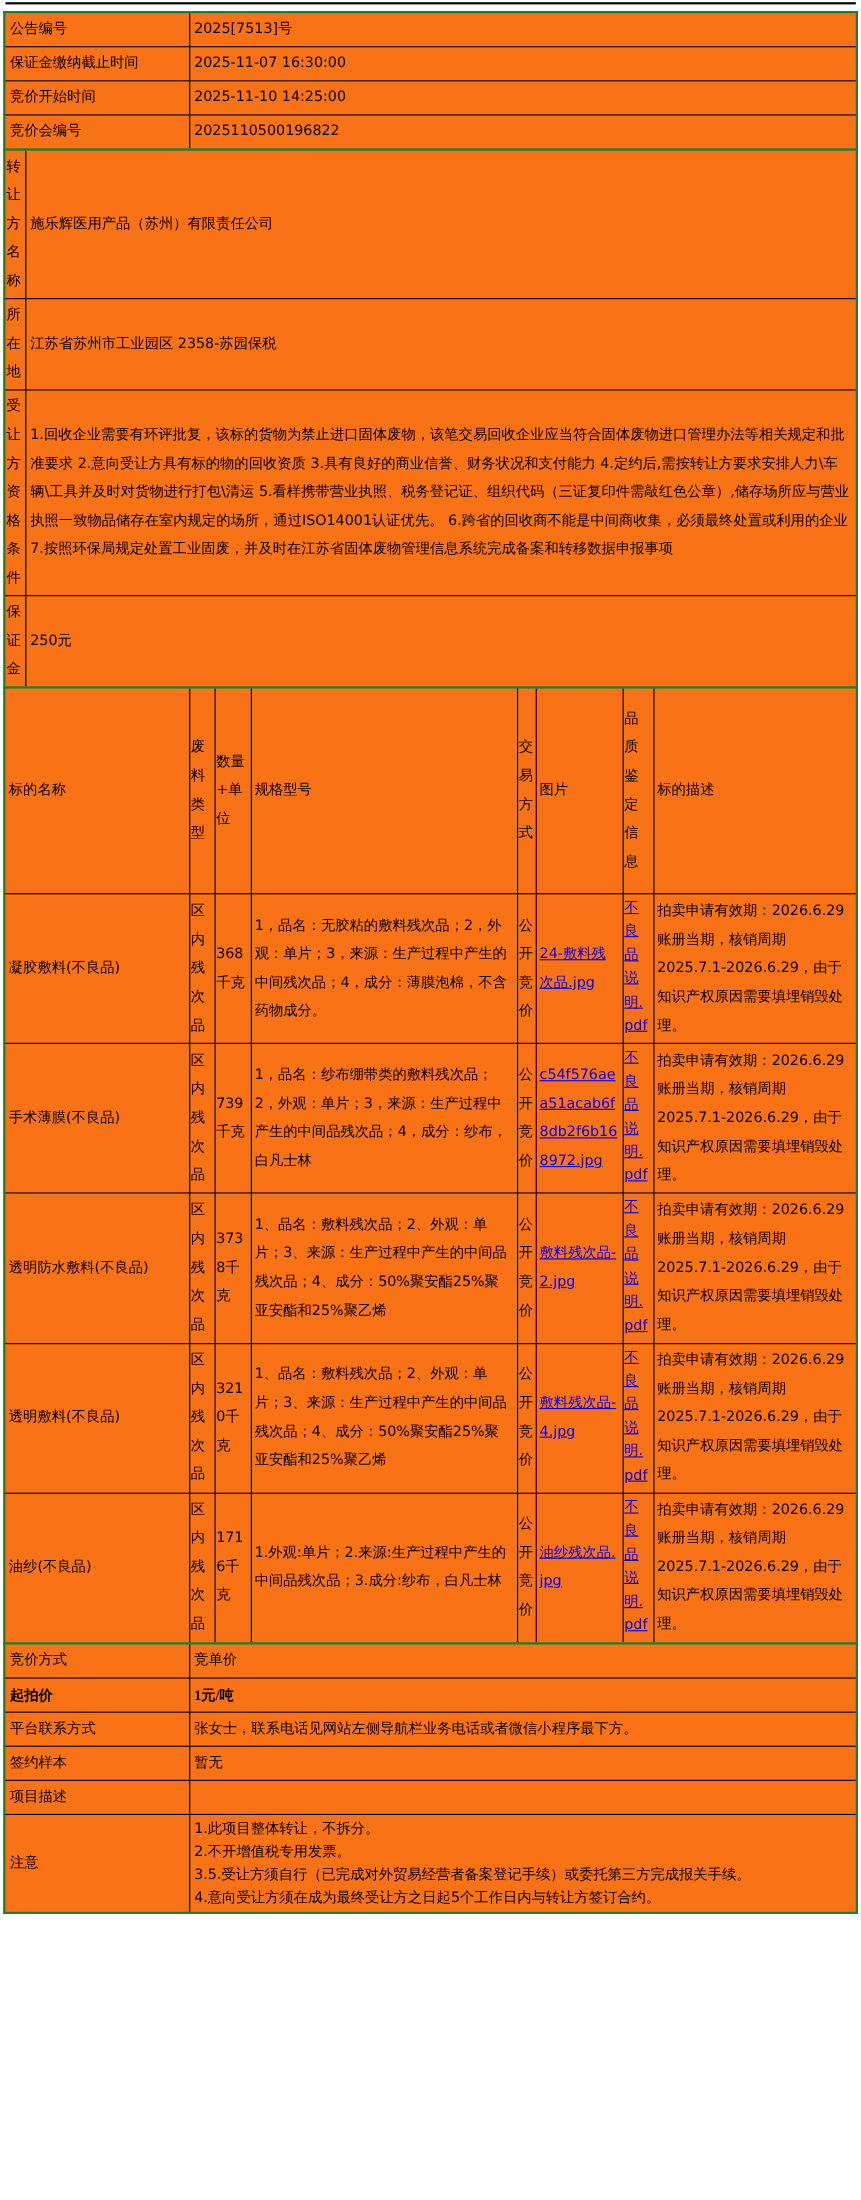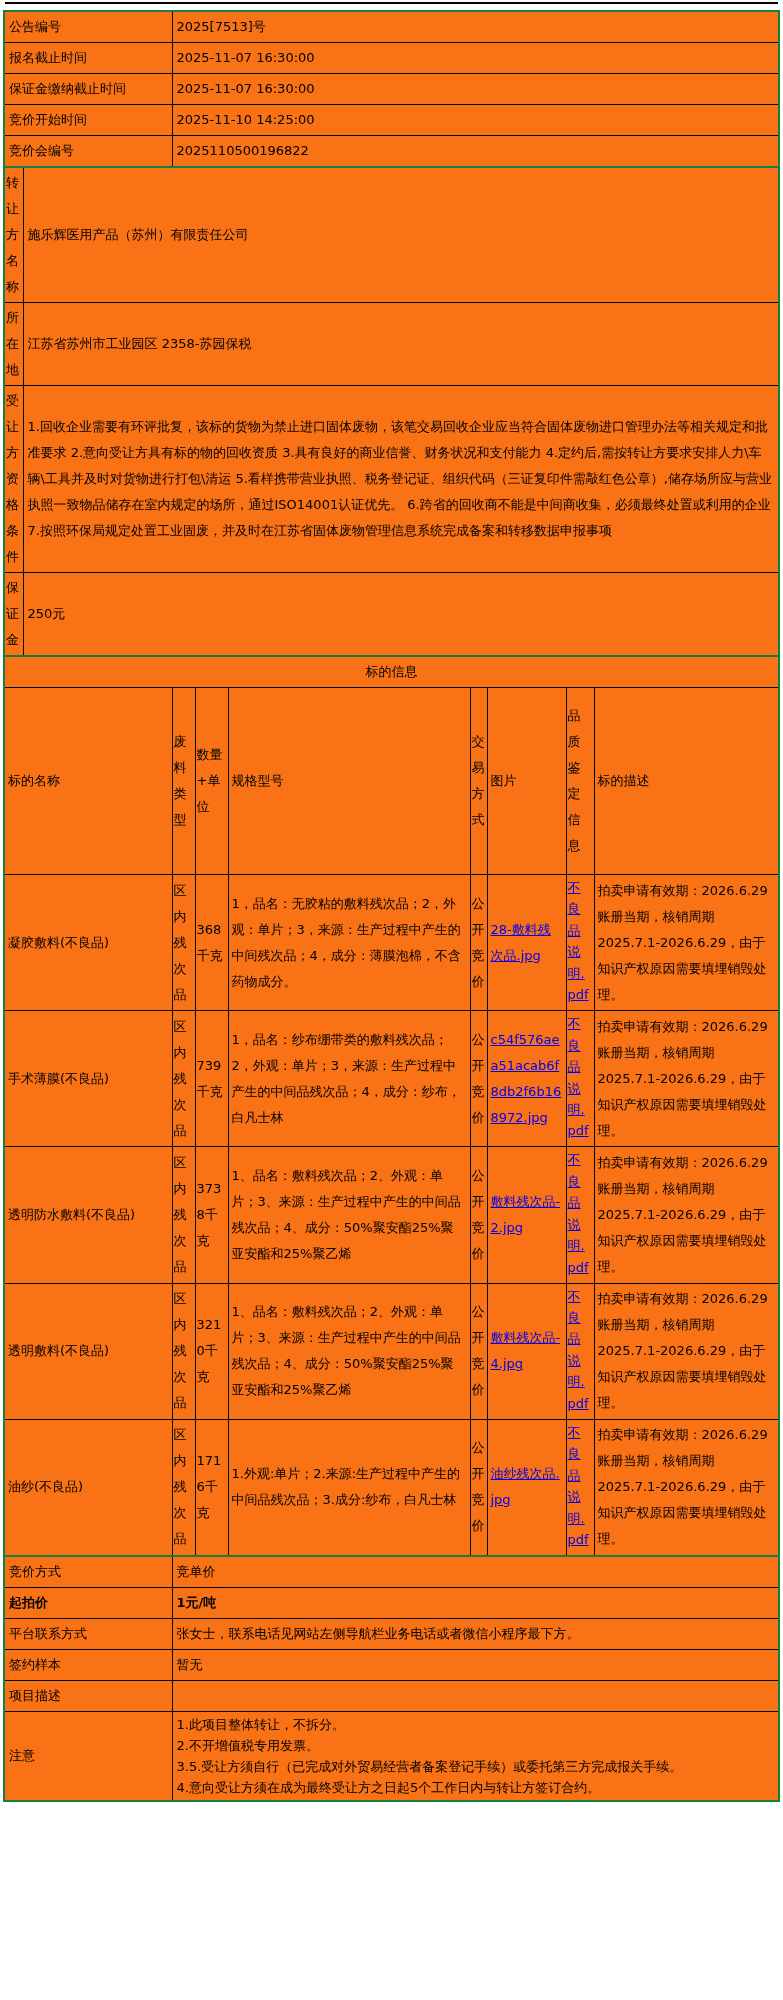--- a/index.html
+++ b/index.html
@@ -34,45 +34,41 @@
   .party tr:nth-child(3) td{height:170px;}
   .party tr:nth-child(4) td{height:68px;}
   
   .items td{padding:2px 3px;}
   .items .sec-title{text-align:center;height:20px;}
   .items tr.hdr td{height:150px;}
   .vcol{word-break:break-all;padding:2px 1px !important;}
   .qty{word-break:break-all;padding:18px 1px !important;}
   a{color:#0000EE;text-decoration:underline;cursor:pointer;word-break:break-all;}
   .vlink a{line-height:1.65;display:inline-block;}
-  .b, .b td{font-weight:bold;}
+  .b, .b td{font-weight:bold;font-family:Liberation Serif, serif;}
   .notes-line{line-height:1.62;}
   .contact{line-height:1.9;}
 </style>
 </head>
 <body>
 
 <div class="page">
 
 
   <div class="topline"></div>
 
   <table class="kv">
     <colgroup>
         <col style="width:168px">
         <col>
       </colgroup>
     <tbody id="notice-body">
         <tr>
           <td class="lbl">公告编号</td>
           <td class="val">2025[7513]号</td>
-        </tr>
-        <tr>
-          <td class="lbl">报名截止时间</td>
-          <td class="val">2025-11-07 16:30:00</td>
         </tr>
         <tr>
           <td class="lbl">保证金缴纳截止时间</td>
           <td class="val">2025-11-07 16:30:00</td>
         </tr>
         <tr>
           <td class="lbl">竞价开始时间</td>
           <td class="val">2025-11-10 14:25:00</td>
         </tr>
         <tr>
@@ -112,40 +108,37 @@
       <col style="width:168px">
         <col style="width:23px">
         <col style="width:33px">
       <col style="width:242px">
         <col style="width:17px">
         <col style="width:79px">
       <col style="width:28px">
         <col>
     </colgroup>
     <tbody id="items-body">
-      <tr>
-        <td class="sec-title" colspan="8">标的信息</td>
-      </tr>
     <tr class="hdr">
           <td>标的名称</td>
           <td class="vcol">废料类型</td>
           <td class="qty">数量+单位</td>
           <td>规格型号</td>
           <td class="vcol">交易方式</td>
           <td>图片</td>
           <td class="vcol">品质鉴定信息</td>
           <td>标的描述</td>
         </tr>
         <tr>
           <td>凝胶敷料(不良品)</td>
           <td class="vcol">区内残次品</td>
           <td class="qty">368千克</td>
           <td>1，品名：无胶粘的敷料残次品；2，外观：单片；3，来源：生产过程中产生的中间残次品；4，成分：薄膜泡棉，不含药物成分。</td>
           <td class="vcol">公开竞价</td>
-          <td><a href="#">28-敷料残次品.jpg</a></td>
+          <td><a href="#">24-敷料残次品.jpg</a></td>
           <td class="vcol vlink"><a href="#">不良品说明.pdf</a></td>
           <td>拍卖申请有效期：2026.6.29 账册当期，核销周期 2025.7.1-2026.6.29，由于知识产权原因需要填埋销毁处理。</td>
         </tr>
         <tr>
           <td>手术薄膜(不良品)</td>
           <td class="vcol">区内残次品</td>
           <td class="qty">739千克</td>
           <td>1，品名：纱布绷带类的敷料残次品；2，外观：单片；3，来源：生产过程中产生的中间品残次品；4，成分：纱布，白凡士林</td>
           <td class="vcol">公开竞价</td>
           <td><a href="#">c54f576aea51acab6f8db2f6b168972.jpg</a></td>

